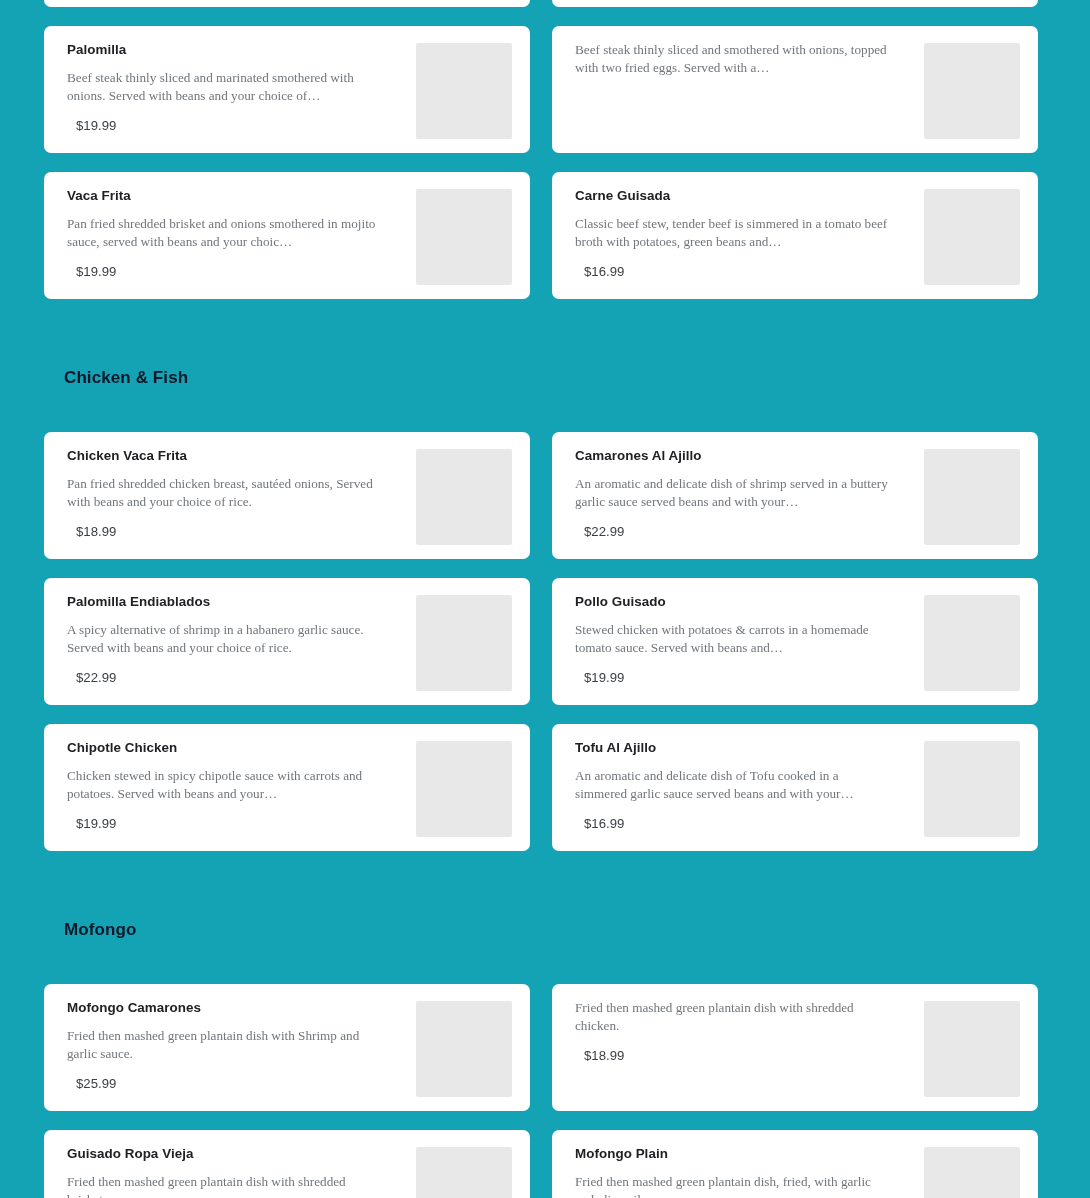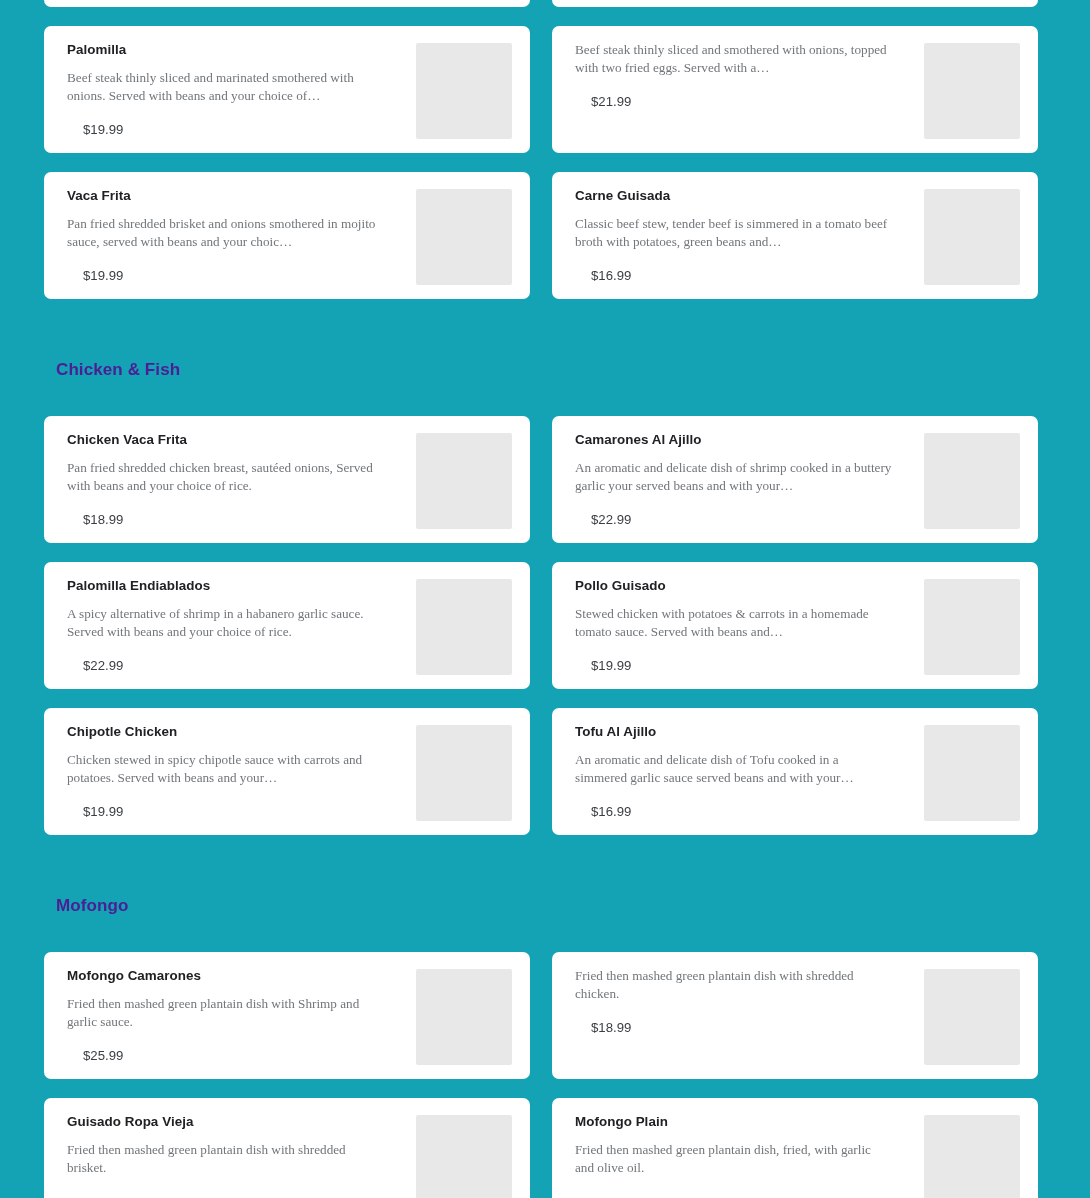--- a/index.html
+++ b/index.html
@@ -28,26 +28,26 @@
     position: absolute;
     left: 0;
     top: -120px;           
     width: 1090px;
   }
 
   
   .menu-section { padding: 0; }
 
   .section-heading {
-    color: #4c1d95;
+    color: #0f172a;
     font-size: 17px;
     font-weight: bold;
     letter-spacing: 0.1px;
     padding: 0 0 0 48px;
-    margin: 8px;
+    margin: 16px;
     line-height: 20px;
   }
 
   .section-heading-spacer-top { height: 53px; }
   .section-heading-spacer-bottom { height: 28px; }
 
   
   .card-grid {
     display: grid;
     grid-template-columns: 486px 486px;
@@ -96,21 +96,21 @@
     -webkit-box-orient: vertical;
     overflow: hidden;
     max-height: 36px;
     font-family: Liberation Serif, serif;
   }
 
   .card-price {
     color: #3a3f44;
     font-size: 13.2px;
     line-height: 17px;
-    margin: 16px;
+    margin: 9px;
   }
 
   .card-thumb {
     flex: 0 0 auto;
     width: 96px;
     height: 96px;
     background: #e8e8e8;
     border-radius: 2px;
     margin-top: 2px;
   }
@@ -128,21 +128,20 @@
             <div class="card-body">
               <div class="card-title">Palomilla</div>
               <div class="card-desc">Beef steak thinly sliced and marinated smothered with onions. Served with beans and your choice of…</div>
               <div class="card-price">$19.99</div>
             </div>
             <div class="card-thumb"></div>
           </div>
           <div class="menu-card">
             <div class="card-body">
               <div class="card-desc">Beef steak thinly sliced and smothered with onions, topped with two fried eggs. Served with a…</div>
-              <div class="card-price">$21.99</div>
             </div>
             <div class="card-thumb"></div>
           </div>
           <div class="menu-card">
             <div class="card-body">
               <div class="card-title">Vaca Frita</div>
               <div class="card-desc">Pan fried shredded brisket and onions smothered in mojito sauce, served with beans and your choic…</div>
               <div class="card-price">$19.99</div>
             </div>
             <div class="card-thumb"></div>
@@ -166,21 +165,21 @@
             <div class="card-body">
               <div class="card-title">Chicken Vaca Frita</div>
               <div class="card-desc">Pan fried shredded chicken breast, sautéed onions, Served with beans and your choice of rice.</div>
               <div class="card-price">$18.99</div>
             </div>
             <div class="card-thumb"></div>
           </div>
           <div class="menu-card">
             <div class="card-body">
               <div class="card-title">Camarones Al Ajillo</div>
-              <div class="card-desc">An aromatic and delicate dish of shrimp cooked in a buttery garlic your served beans and with your…</div>
+              <div class="card-desc">An aromatic and delicate dish of shrimp served in a buttery garlic sauce served beans and with your…</div>
               <div class="card-price">$22.99</div>
             </div>
             <div class="card-thumb"></div>
           </div>
           <div class="menu-card">
             <div class="card-body">
               <div class="card-title">Palomilla Endiablados</div>
               <div class="card-desc">A spicy alternative of shrimp in a habanero garlic sauce. Served with beans and your choice of rice.</div>
               <div class="card-price">$22.99</div>
             </div>

